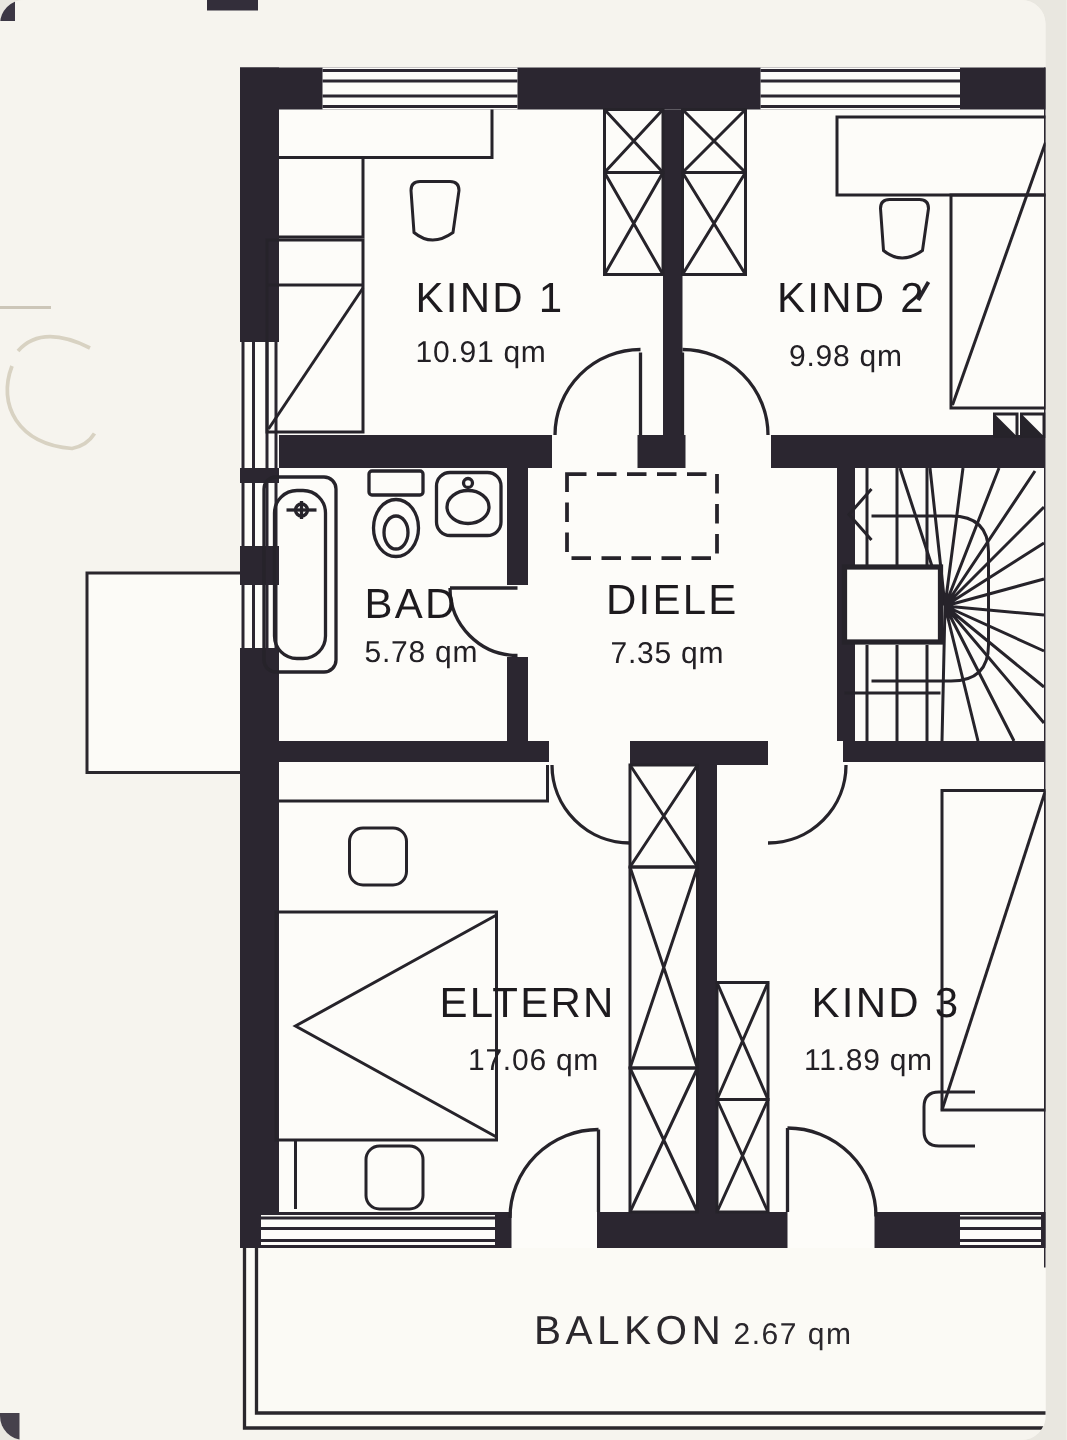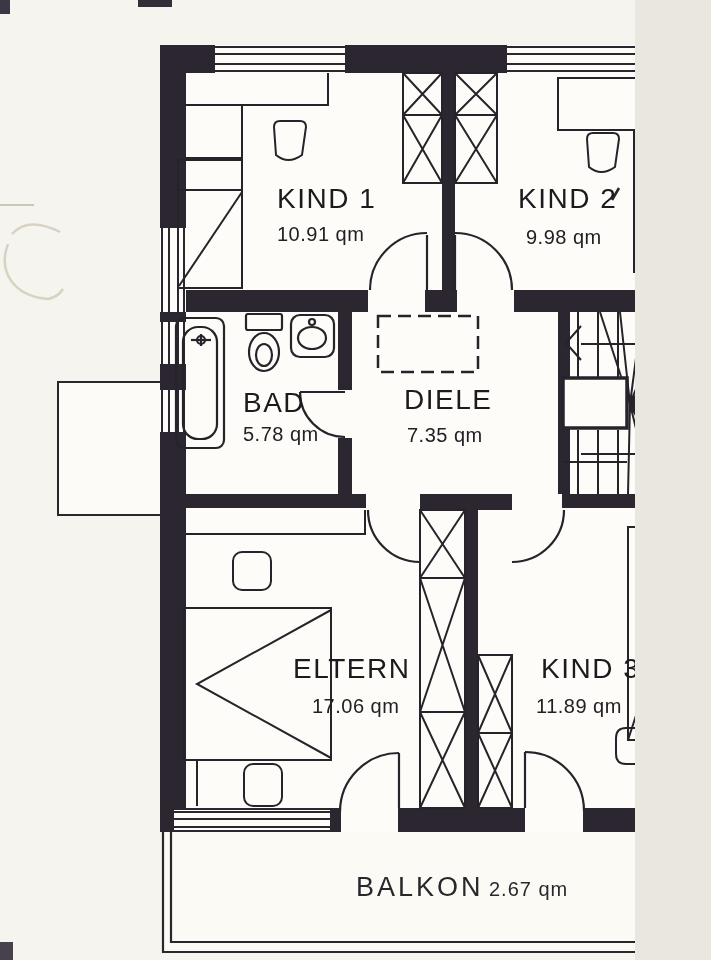--- a/index.html
+++ b/index.html
@@ -1,17 +1,17 @@
 <!DOCTYPE html>
 <html><head>
 <meta charset="utf-8">
 <style>
   html,body{margin:0;padding:0;background:#e9e7e0;}
-  #stage{position:relative;width:635px;height:960px;background:#f6f4ee;overflow:hidden;
-         font-family:"Liberation Sans",sans-serif;}
+  #stage{position:relative;width:697px;height:960px;background:#f6f4ee;overflow:hidden;
+         font-family:"Liberation Sans",sans-serif;border-radius:16px;}
   svg{position:absolute;left:0;top:0;}
   .room-label{font-family:"Liberation Sans",sans-serif;font-size:28px;fill:#1d1a1e;letter-spacing:1.5px;}
   .area-label{font-family:"Liberation Sans",sans-serif;font-size:20px;fill:#232025;letter-spacing:0.5px;}
   .balkon-label{font-family:"Liberation Sans",sans-serif;font-size:27px;fill:#2a272c;letter-spacing:3px;}
   .balkon-area{font-family:"Liberation Sans",sans-serif;font-size:20px;fill:#2a272c;letter-spacing:1px;}
 </style>
 </head>
 <body>
 
 <div id="stage">

